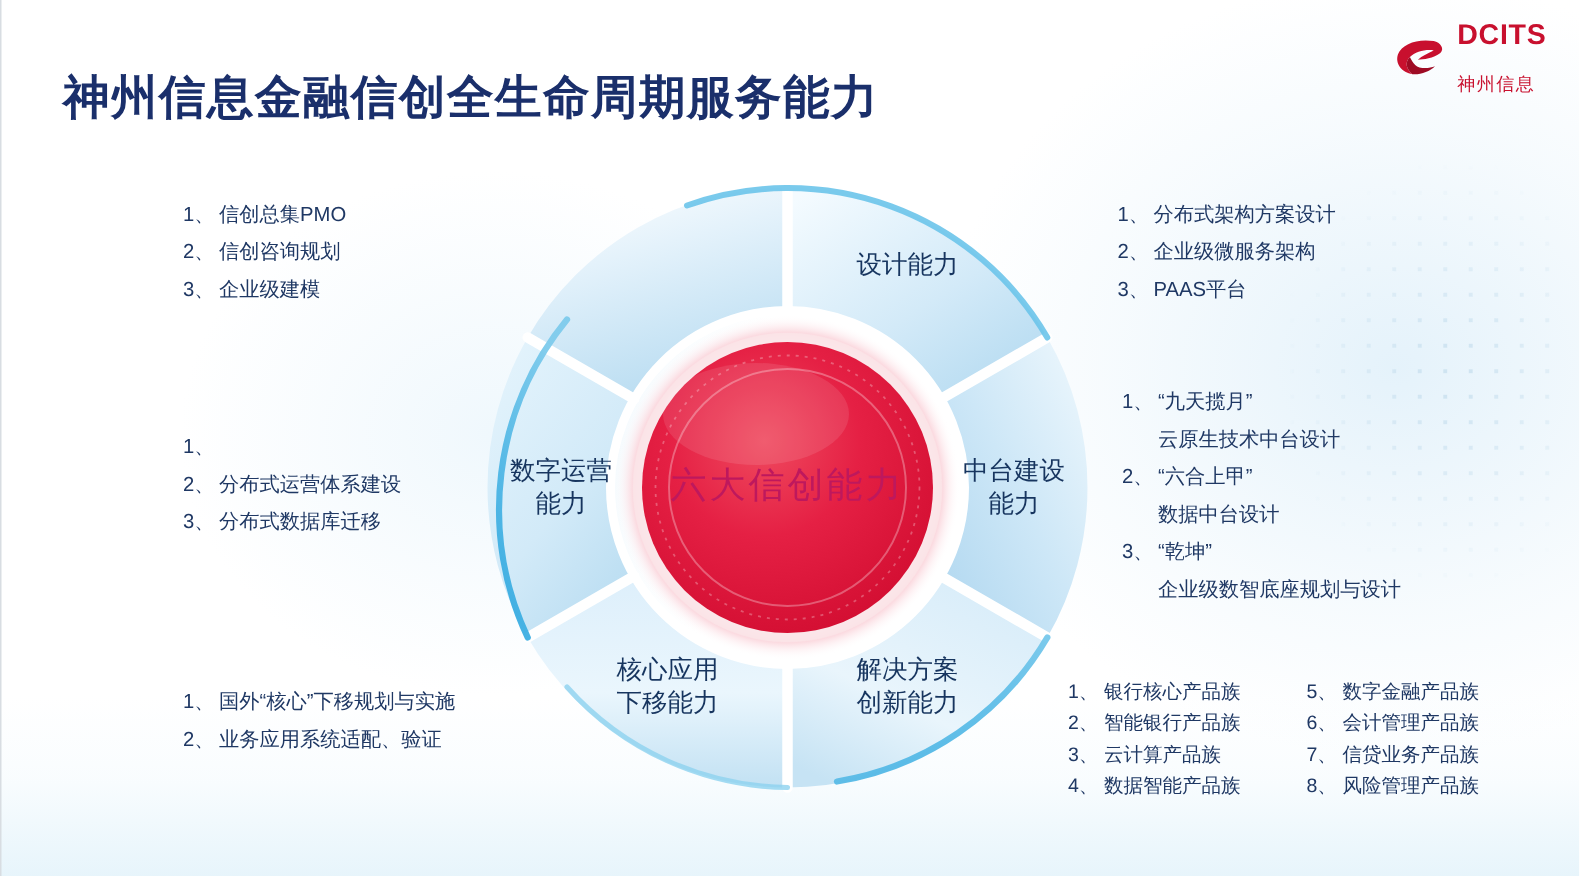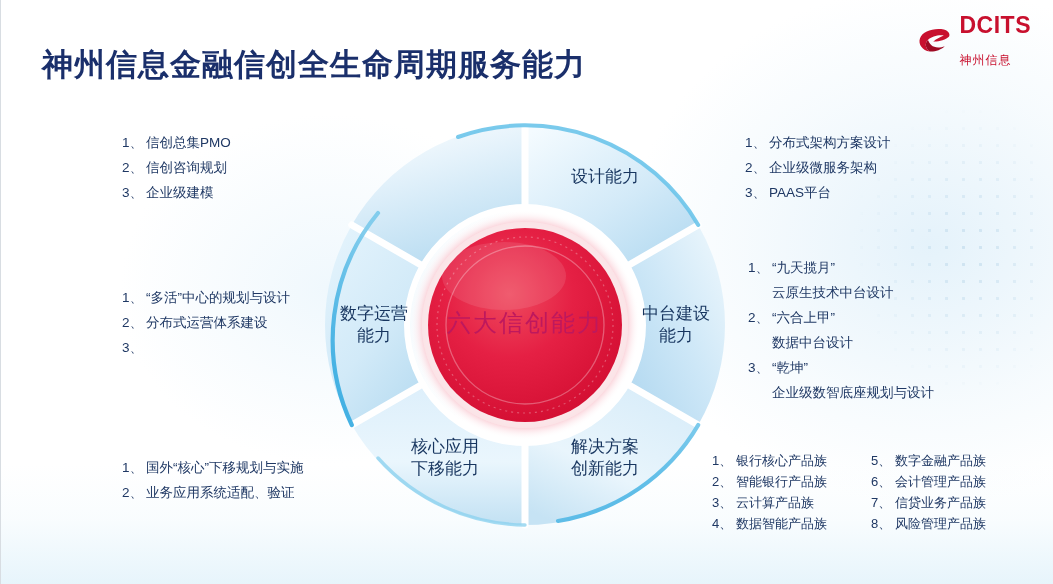--- a/index.html
+++ b/index.html
@@ -52,21 +52,21 @@
 
   
   .logo {
     position: absolute;
     right: 22px; top: 14px;
     display: flex; align-items: center; gap: 7px;
   }
   .logo-mark { width: 36px; height: 30px; display: block; }
   .logo-text { display: flex; flex-direction: column; line-height: 1; }
   .logo-en {
-    font-size: 23px; font-weight: bold; color: #c8102e;
+    font-size: 19px; font-weight: bold; color: #c8102e;
     letter-spacing: .5px;
   }
   .logo-cn {
     font-size: 12px; color: #c8102e; margin-top: 17px; letter-spacing: 1px;
   }
 
   
   .title {
     position: absolute;
     left: 42px; top: 44px;
@@ -286,28 +286,28 @@
         <span>信创咨询规划</span>
       </div>
       <div class="txtline">
         <span class="num">3、</span>
         <span>企业级建模</span>
       </div>
     </div>
   <div class="txtblock tb-ml">
       <div class="txtline">
         <span class="num">1、</span>
-        <span>“多活”中心的规划与设计</span>
       </div>
       <div class="txtline">
         <span class="num">2、</span>
         <span>分布式运营体系建设</span>
       </div>
       <div class="txtline">
         <span class="num">3、</span>
+        <span>分布式数据库迁移</span>
       </div>
     </div>
   <div class="txtblock tb-bl">
       <div class="txtline">
         <span class="num">1、</span>
         <span>国外“核心”下移规划与实施</span>
       </div>
       <div class="txtline">
         <span class="num">2、</span>
         <span>业务应用系统适配、验证</span>

